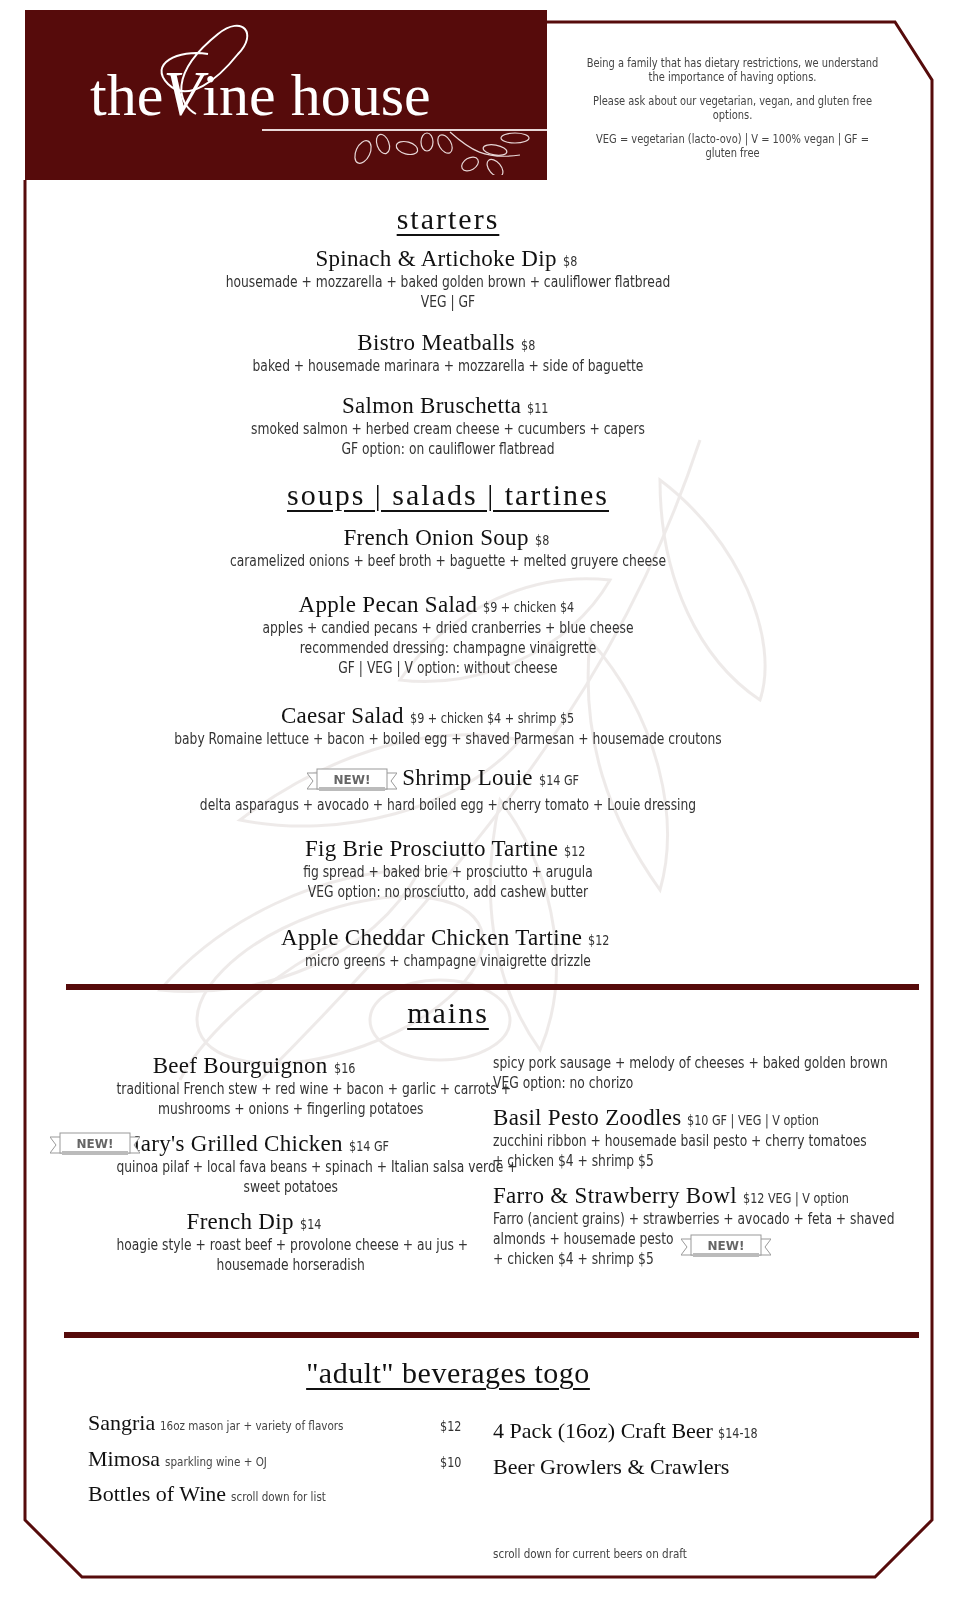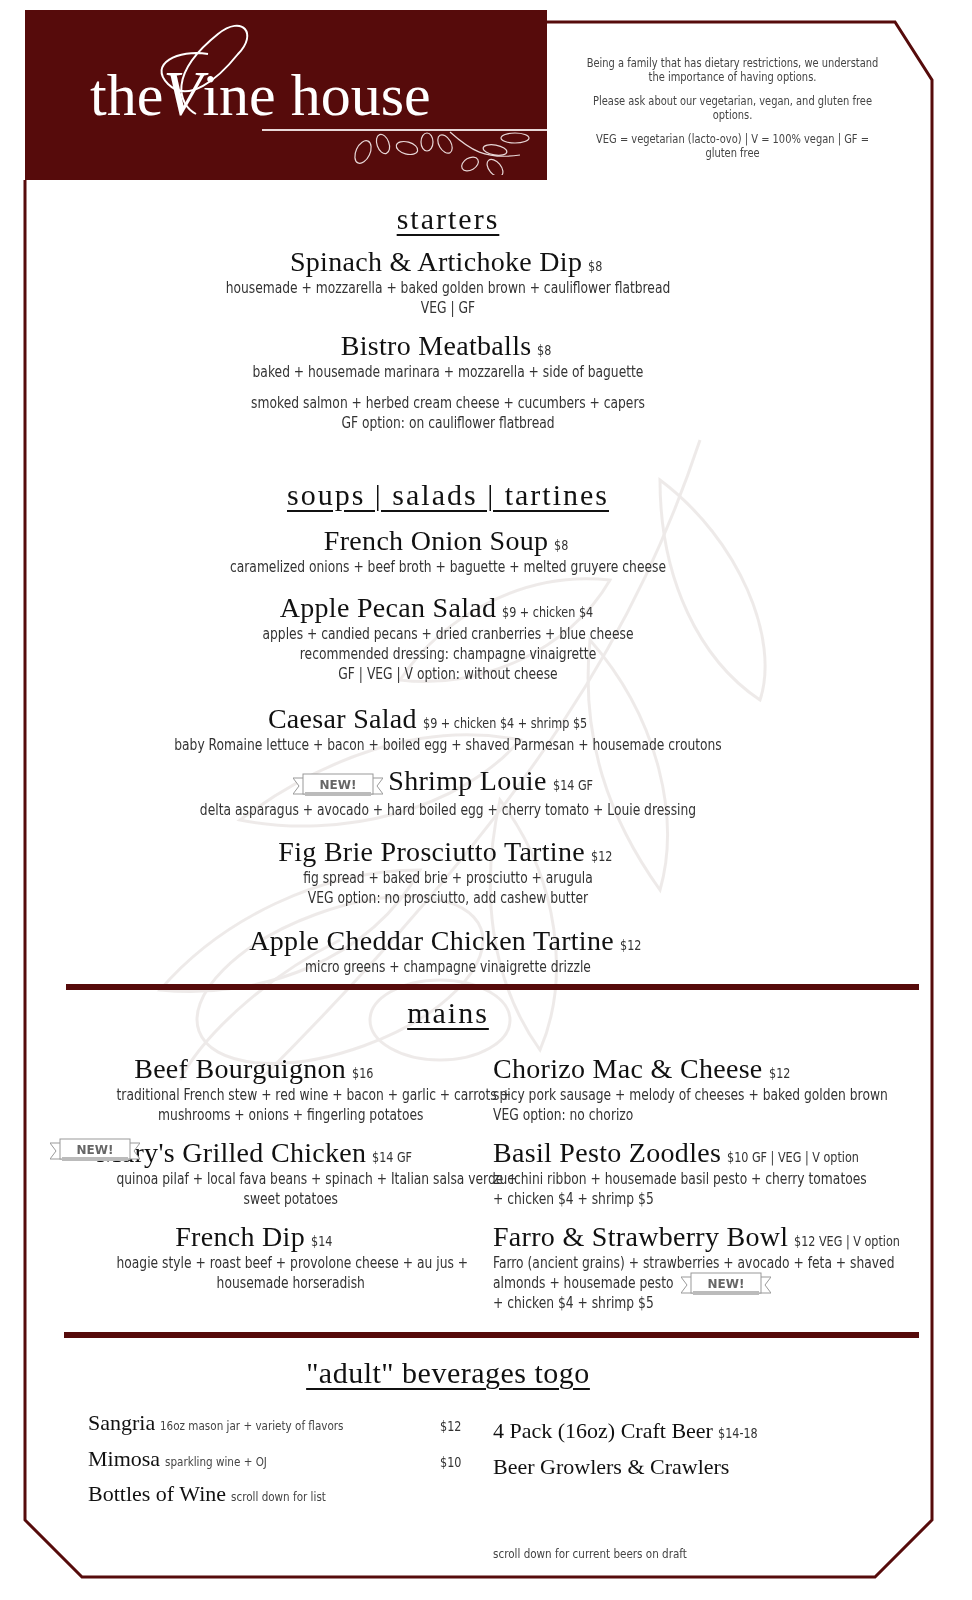--- a/index.html
+++ b/index.html
@@ -14,21 +14,21 @@
   .leaves { position:absolute; left:345px; top:130px; width:190px; height:45px; }
   .intro { position:absolute; left:560px; top:56px; width:345px; text-align:center;
            font-family:"DejaVu Sans", sans-serif; font-size:11.5px; color:#444; line-height:14px;
            transform:scaleX(0.86); transform-origin:center top; }
   .intro p { margin:0 0 10px 0; }
   .watermark { position:absolute; left:140px; top:420px; width:660px; height:680px; opacity:0.35; }
   .center-col { position:absolute; left:0; width:896px; text-align:center; }
   .sec-title { font-family:"Liberation Serif", serif; font-size:30px; letter-spacing:2px;
                text-decoration:underline; text-decoration-thickness:2px; text-underline-offset:5px; color:#111; }
   .item { margin:0; }
-  .iname { font-family:"Liberation Serif", serif; font-size:28px; color:#111; letter-spacing:0.3px; }
+  .iname { font-family:"Liberation Serif", serif; font-size:23px; color:#111; letter-spacing:0.3px; }
   .iprice { font-family:"DejaVu Sans", sans-serif; font-size:14px; color:#333; display:inline-block;
             transform:scaleX(0.8); transform-origin:left center; margin-left:6px; }
   .idesc { font-family:"DejaVu Sans", sans-serif; font-size:15px; color:#333; line-height:20px;
            display:block; transform:scaleX(0.82); transform-origin:center top; white-space:nowrap; }
   .divider { position:absolute; height:6px; background:#560b0b; }
   .new-badge { display:inline-block; position:relative; width:90px; height:28px; vertical-align:middle; }
   .new-badge svg { width:100%; height:100%; }
   .col-left { position:absolute; left:40px; width:425px; text-align:center; }
   .col-right { position:absolute; left:493px; width:440px; text-align:left; }
   .col-left .idesc { transform-origin:right top; }
@@ -98,20 +98,21 @@
 <div class="center-col" style="top:246px;">
   <div class="item"><span class="iname">Spinach &amp; Artichoke Dip</span><span class="iprice">$8</span></div>
   <span class="idesc">housemade + mozzarella + baked golden brown + cauliflower flatbread</span>
   <span class="idesc">VEG | GF</span>
 </div>
 <div class="center-col" style="top:330px;">
   <div class="item"><span class="iname">Bistro Meatballs</span><span class="iprice">$8</span></div>
   <span class="idesc">baked + housemade marinara + mozzarella + side of baguette</span>
 </div>
 <div class="center-col" style="top:393px;">
+  <div class="item"><span class="iname">Salmon Bruschetta</span><span class="iprice">$11</span></div>
   <span class="idesc">smoked salmon + herbed cream cheese + cucumbers + capers</span>
   <span class="idesc">GF option: on cauliflower flatbread</span>
 </div>
 
 <div class="center-col" style="top:478px;">
   <div class="sec-title">soups | salads | tartines</div>
 </div>
 <div class="center-col" style="top:525px;">
   <div class="item"><span class="iname">French Onion Soup</span><span class="iprice">$8</span></div>
   <span class="idesc">caramelized onions + beef broth + baguette + melted gruyere cheese</span>
@@ -179,21 +180,20 @@
   </div>
   <div class="mitem">
     <div><span class="iname">French Dip</span><span class="iprice" style="margin-right:-8px;">$14</span></div>
     <span class="idesc">hoagie style + roast beef + provolone cheese + au jus +</span>
     <span class="idesc">housemade horseradish</span>
   </div>
 </div>
 
 <div class="col-right" style="top:1053px;">
   <div class="mitem">
-    <div><span class="iname">Chorizo Mac &amp; Cheese</span><span class="iprice">$12</span></div>
     <span class="idesc">spicy pork sausage + melody of cheeses + baked golden brown</span>
     <span class="idesc">VEG option: no chorizo</span>
   </div>
   <div class="mitem">
     <div><span class="iname">Basil Pesto Zoodles</span><span class="iprice">$10  GF | VEG | V option</span></div>
     <span class="idesc">zucchini ribbon + housemade basil pesto + cherry tomatoes</span>
     <span class="idesc">+ chicken $4 + shrimp $5</span>
   </div>
   <div class="mitem" style="position:relative;">
     <div><span class="iname">Farro &amp; Strawberry Bowl</span><span class="iprice">$12  VEG | V option</span></div>

